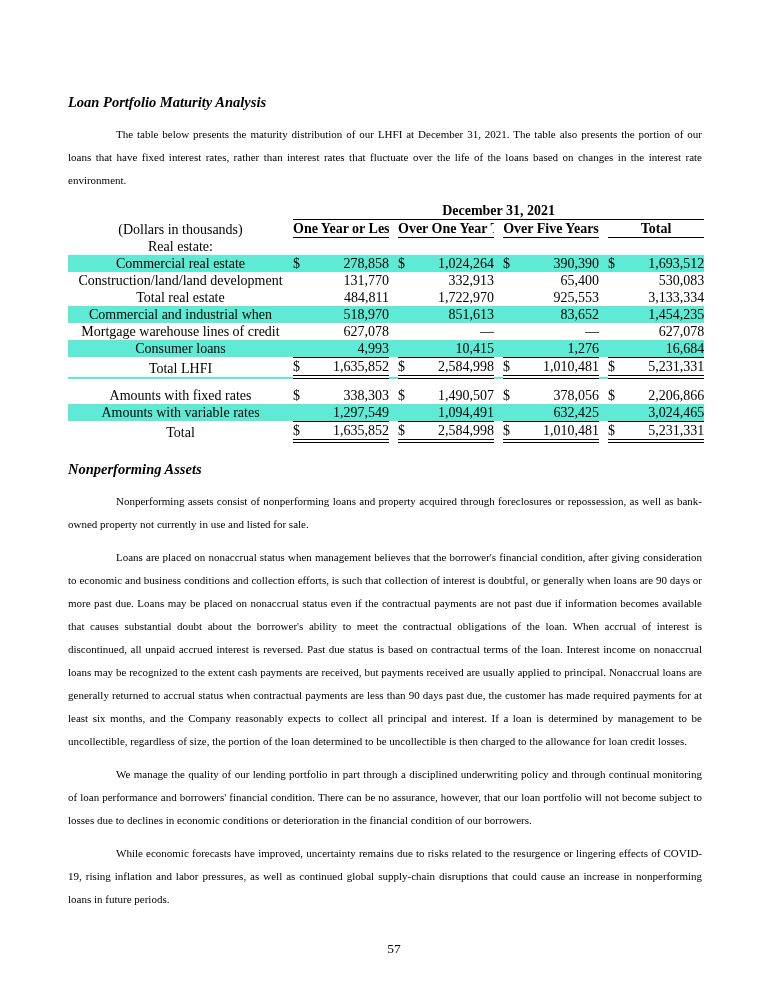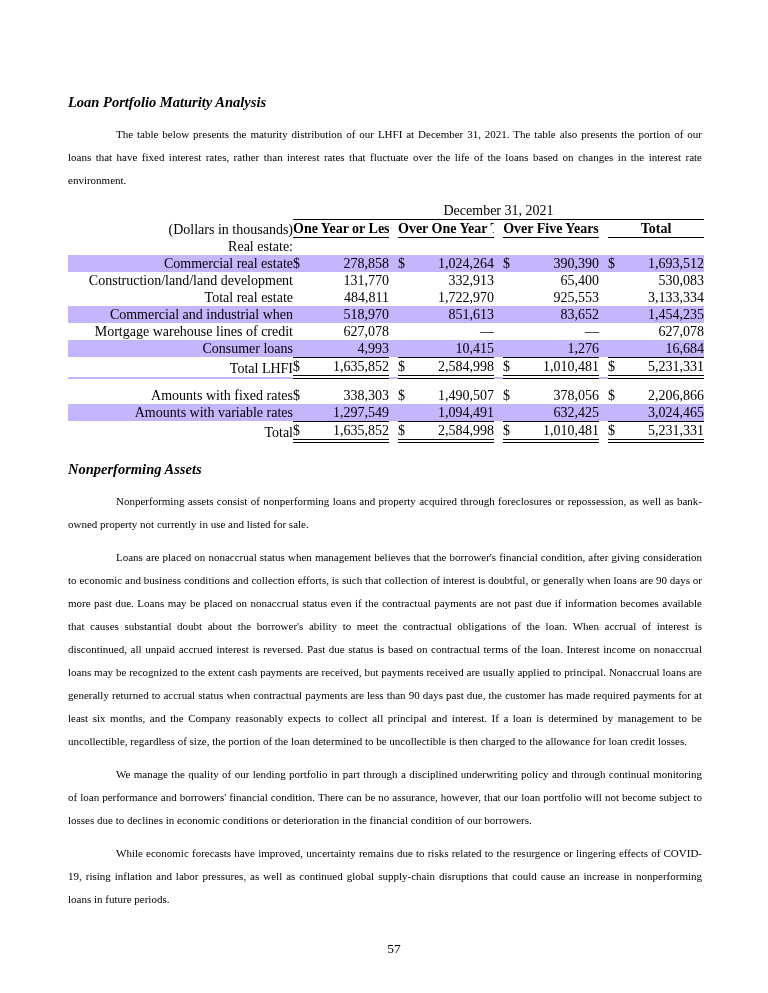--- a/index.html
+++ b/index.html
@@ -28,36 +28,36 @@
   
   table.maturity{
     border-collapse:collapse;table-layout:fixed;
     width:636px;margin:4px 0 0 0;
   }
   table.maturity td{
     padding:0;font-size:14px;line-height:17px;
     vertical-align:bottom;overflow:hidden;white-space:nowrap;
   }
   .title-cell{
-    font-weight:normal;text-align:center;font-size:13.5px;
+    font-weight:bold;text-align:center;font-size:13.5px;
     border-bottom:1.5px solid #000;padding-bottom:1px;
   }
   .colhead{
     font-weight:bold;text-align:center;font-size:13.5px;line-height:15px;
     white-space:pre-line;vertical-align:bottom;
     border-bottom:1.5px solid #000;
     padding-top:5px;padding-bottom:2px;
   }
   .units{font-size:12px;vertical-align:bottom;padding-bottom:2px;}
-  .lbl{text-align:right;}
+  .lbl{text-align:center;}
   .ind1{padding-left:8px;}
   .ind2{padding-left:16px;}
   .dol{text-align:left;padding-left:2px;}
   .val{text-align:right;padding-right:3px;margin-top:36px;}
-  .shaded{background:#c4b5fd;}
+  .shaded{background:#5eead4;}
   .b1{border-bottom:1.5px solid #000;}
   .b2{border-bottom:4px double #000;}
   .first-body-row td{padding-top:4px;}
   .gap-row td{height:8px;}
   .page-number{
     position:absolute;bottom:36px;left:10px;width:768px;
     text-align:center;font-size:13.5px;
   }
 </style>
 </head>

